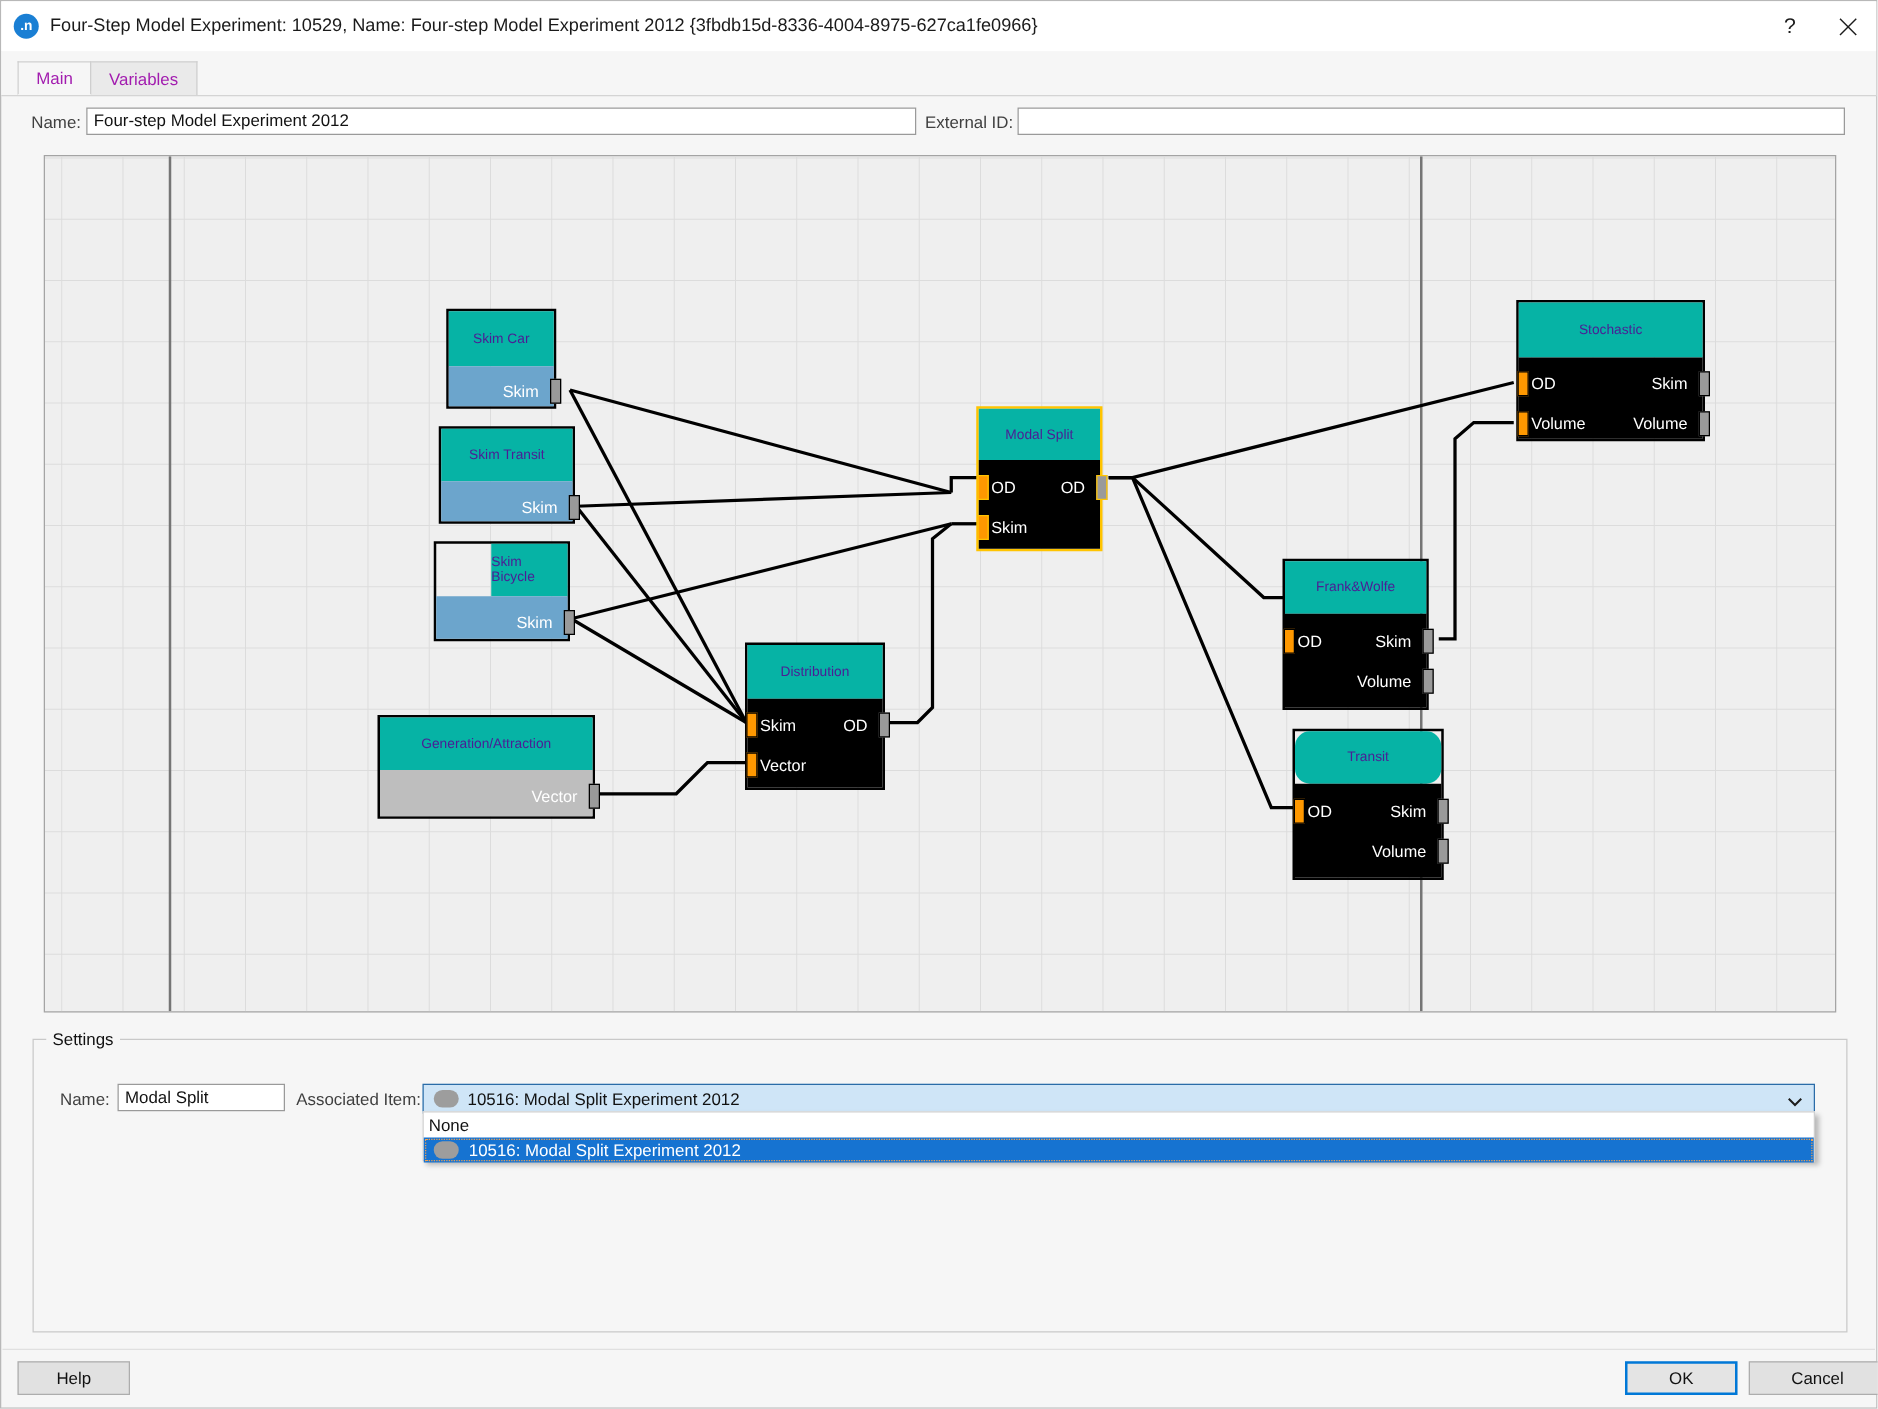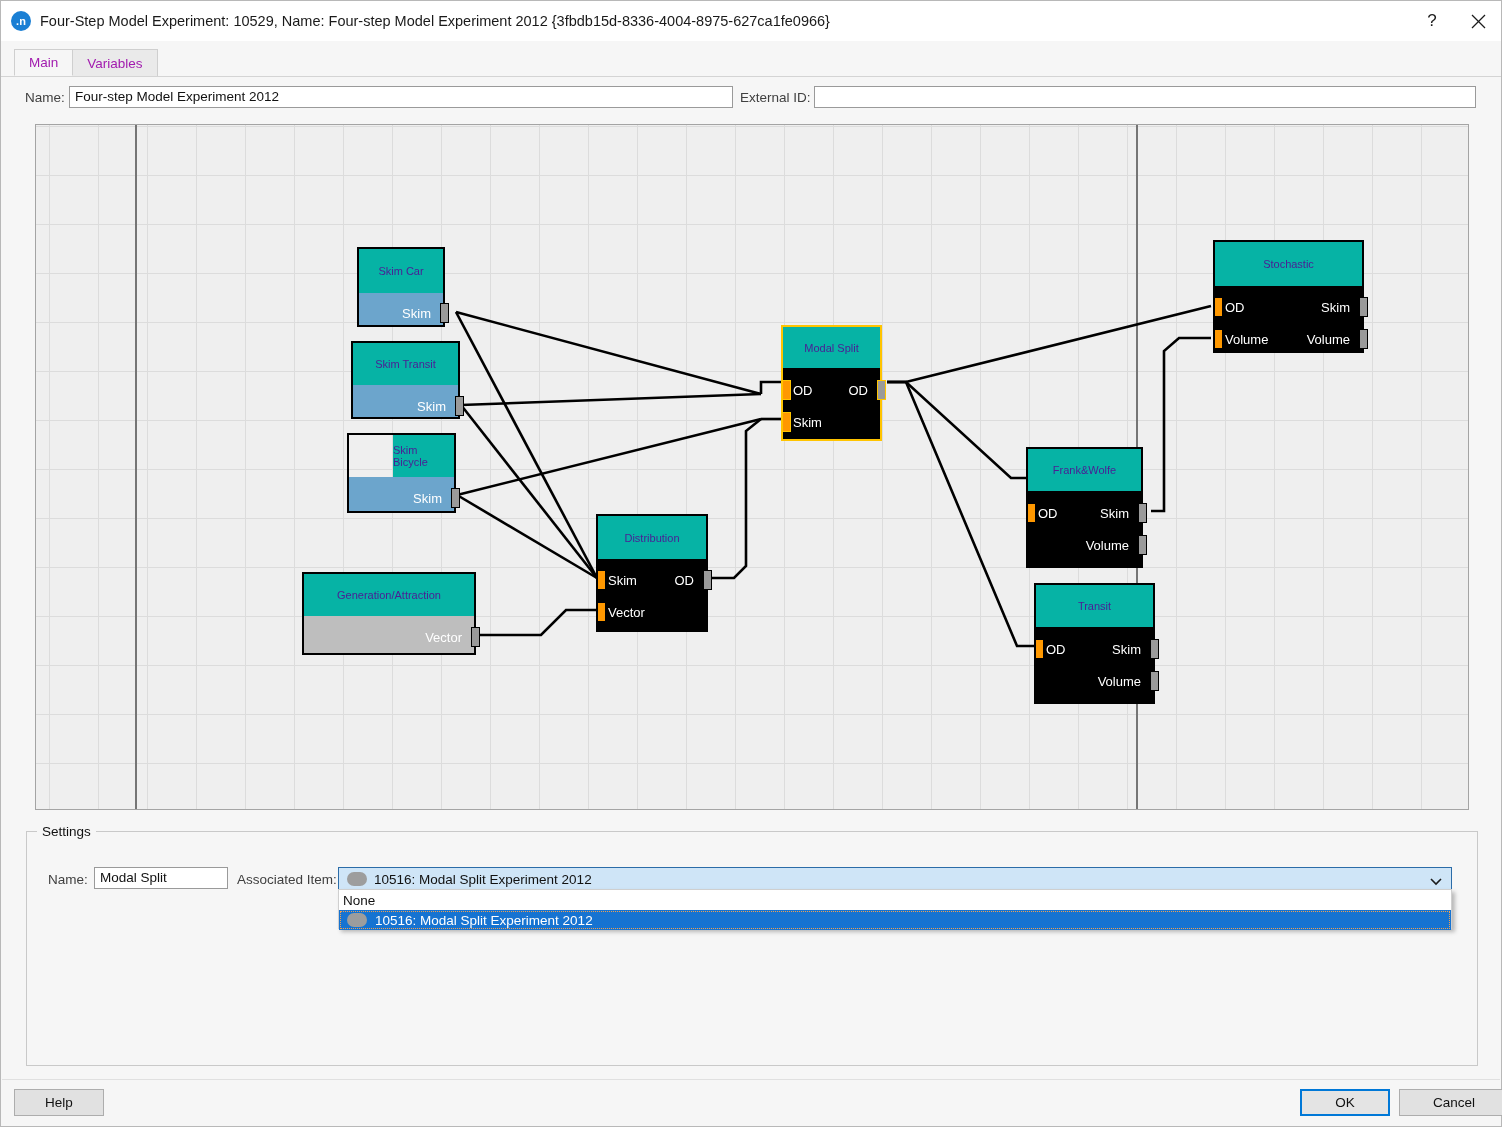--- a/index.html
+++ b/index.html
@@ -344,21 +344,21 @@
               <span class="port-label out">Skim</span>
               <span class="port out"></span>
             </div>
             <div class="port-row" style="top: 43px;">
               <span class="port-label out">Volume</span>
               <span class="port out"></span>
             </div>
           </div>
         </div>
         <div class="node" style="left: 998px; top: 458px; width: 121px; height: 121px;">
-          <div class="node-hdr" style="height: 42px;">Transit</div>
+          <div class="node-hdr" style="height: 42px; border-radius: 12px;">Transit</div>
           <div class="node-body dark">
             <div class="port-row" style="top: 11px;">
               <span class="port-label in">OD</span>
               <span class="port in"></span>
             </div>
             <div class="port-row" style="top: 11px;">
               <span class="port-label out">Skim</span>
               <span class="port out"></span>
             </div>
             <div class="port-row" style="top: 43px;">

